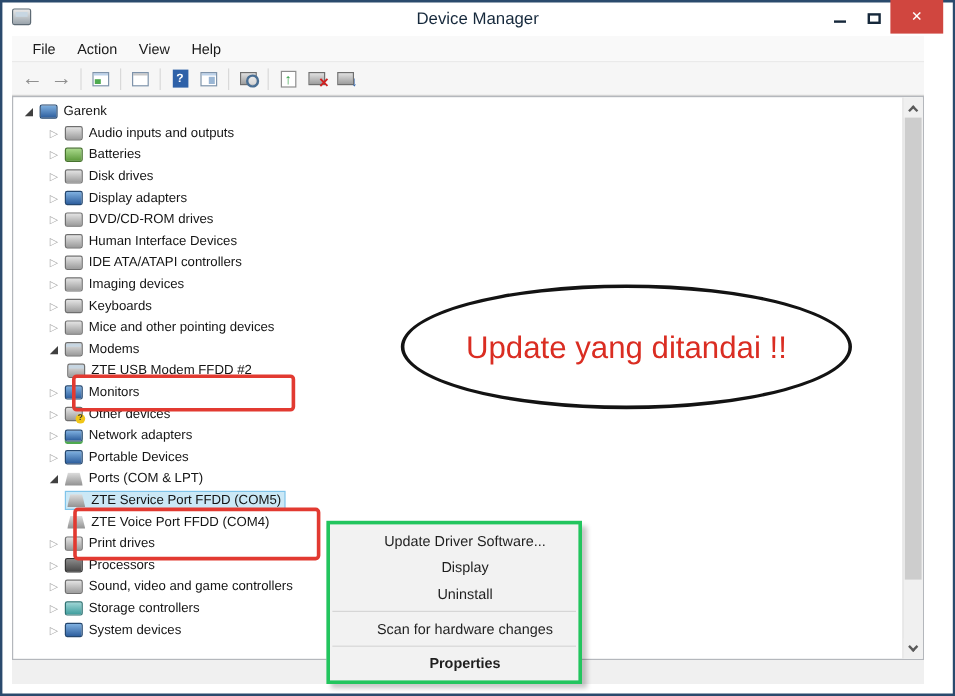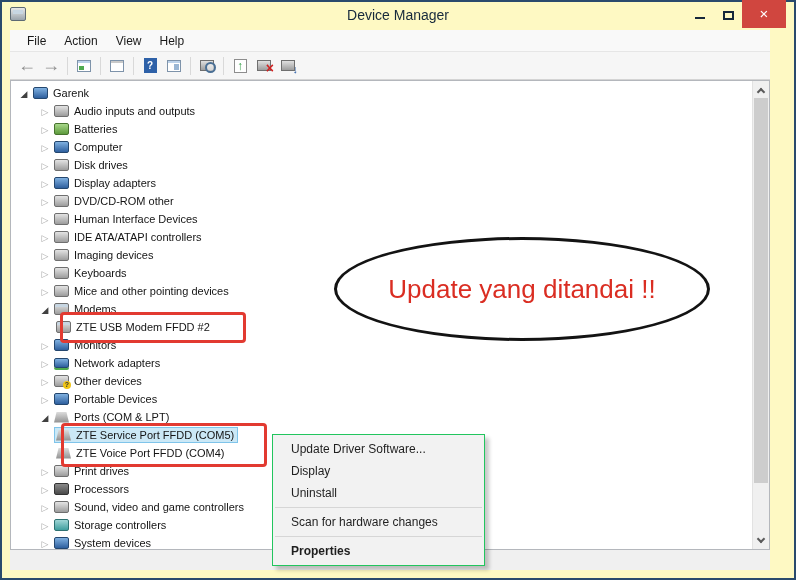--- a/index.html
+++ b/index.html
@@ -1,19 +1,19 @@
 <!DOCTYPE html>
 <html><head>
 <meta charset="utf-8">
 <style>
   * { box-sizing: border-box; margin: 0; padding: 0; }
   html,body { width:796px; height:580px; font-family:"Liberation Sans","DejaVu Sans",sans-serif; }
   body { background:#4d81a8; }
 
-  .window { position:relative; width:796px; height:580px; background:#fef9c3;
+  .window { position:relative; width:796px; height:580px; background:#ffffff;
             box-shadow: inset 0 0 0 2px #2a4a6d; overflow:hidden; }
 
   
   .titlebar { position:absolute; left:0; top:0; width:796px; height:30px; }
   .win-icon { position:absolute; left:10px; top:7px; width:16px; height:14px;
               background:linear-gradient(#e8e8e8,#9aa4ac); border:1px solid #5d6a74; border-radius:2px; }
   .win-icon::after { content:""; position:absolute; left:2px; top:2px; right:2px; height:4px; background:#c7d6e2; }
   .title { position:absolute; left:0; right:0; top:0; height:30px; line-height:30px;
            text-align:center; font-size:14px; color:#16293c; }
   .caption-controls { position:absolute; right:10px; top:0; height:30px; display:flex; align-items:stretch; }
@@ -102,21 +102,21 @@
   
   .annot { position:absolute; z-index:5; pointer-events:none; }
   .rect1 { left:60px; top:312px; width:186px; height:31px; border:3px solid #e23a31; border-radius:4px; }
   .rect2 { left:61px; top:423px; width:206px; height:44px; border:3px solid #e23a31; border-radius:4px; }
   .ellipse { left:334px; top:237px; width:376px; height:104px; border:3px solid #131313; border-radius:50%;
              display:flex; align-items:center; justify-content:center; }
   .ellipse-text { color:#da2d22; font-size:26px; }
 
   
   .context-menu { position:absolute; left:272px; top:434px; width:213px; z-index:10; background:#f2f2f2;
-                  border:1px solid #22c55e; box-shadow:4px 4px 4px rgba(0,0,0,.22); padding:3px 0; }
+                  border:3px solid #22c55e; box-shadow:4px 4px 4px rgba(0,0,0,.22); padding:3px 0;text-align:center; }
   .cm-item { height:22px; line-height:22px; padding-left:18px; font-size:12px; color:#1f1f1f; }
   .cm-item.separator { height:1px; background:#d6d6d6; margin:3px 2px; padding:0; }
   .cm-item.bold .cm-label { font-weight:bold; }
 </style>
 </head>
 <body>
 
 <div class="window" data-name="device-manager-window">
 
   <div class="titlebar" data-name="title-bar">
@@ -231,27 +231,20 @@
           </div>
 
           <div class="tree-row level-1 collapsed" data-name="tree-item-batteries">
             <span class="arrow" data-name="expander-icon"></span>
             <span class="row-content">
               <span class="dev-icon" data-name="battery-icon"></span>
               <span class="lbl">Batteries</span>
             </span>
           </div>
 
-          <div class="tree-row level-1 collapsed" data-name="tree-item-computer">
-            <span class="arrow" data-name="expander-icon"></span>
-            <span class="row-content">
-              <span class="dev-icon" data-name="computer-icon"></span>
-              <span class="lbl">Computer</span>
-            </span>
-          </div>
 
           <div class="tree-row level-1 collapsed" data-name="tree-item-disk-drives">
             <span class="arrow" data-name="expander-icon"></span>
             <span class="row-content">
               <span class="dev-icon" data-name="disk-icon"></span>
               <span class="lbl">Disk drives</span>
             </span>
           </div>
 
           <div class="tree-row level-1 collapsed" data-name="tree-item-display-adapters">
@@ -259,21 +252,21 @@
             <span class="row-content">
               <span class="dev-icon" data-name="display-icon"></span>
               <span class="lbl">Display adapters</span>
             </span>
           </div>
 
           <div class="tree-row level-1 collapsed" data-name="tree-item-dvd-drives">
             <span class="arrow" data-name="expander-icon"></span>
             <span class="row-content">
               <span class="dev-icon" data-name="dvd-icon"></span>
-              <span class="lbl">DVD/CD-ROM other</span>
+              <span class="lbl">DVD/CD-ROM drives</span>
             </span>
           </div>
 
           <div class="tree-row level-1 collapsed" data-name="tree-item-hid">
             <span class="arrow" data-name="expander-icon"></span>
             <span class="row-content">
               <span class="dev-icon" data-name="hid-icon"></span>
               <span class="lbl">Human Interface Devices</span>
             </span>
           </div>
@@ -327,33 +320,33 @@
           </div>
 
           <div class="tree-row level-1 collapsed" data-name="tree-item-monitors">
             <span class="arrow" data-name="expander-icon"></span>
             <span class="row-content">
               <span class="dev-icon" data-name="monitor-icon"></span>
               <span class="lbl">Monitors</span>
             </span>
           </div>
 
+          <div class="tree-row level-1 collapsed" data-name="tree-item-other-devices">
+            <span class="arrow" data-name="expander-icon"></span>
+            <span class="row-content">
+              <span class="dev-icon" data-name="unknown-device-icon"></span>
+              <span class="lbl">Other devices</span>
+            </span>
+          </div>
+
           <div class="tree-row level-1 collapsed" data-name="tree-item-network">
             <span class="arrow" data-name="expander-icon"></span>
             <span class="row-content">
               <span class="dev-icon" data-name="network-icon"></span>
               <span class="lbl">Network adapters</span>
-            </span>
-          </div>
-
-          <div class="tree-row level-1 collapsed" data-name="tree-item-other-devices">
-            <span class="arrow" data-name="expander-icon"></span>
-            <span class="row-content">
-              <span class="dev-icon" data-name="unknown-device-icon"></span>
-              <span class="lbl">Other devices</span>
             </span>
           </div>
 
           <div class="tree-row level-1 collapsed" data-name="tree-item-portable">
             <span class="arrow" data-name="expander-icon"></span>
             <span class="row-content">
               <span class="dev-icon" data-name="portable-icon"></span>
               <span class="lbl">Portable Devices</span>
             </span>
           </div>

